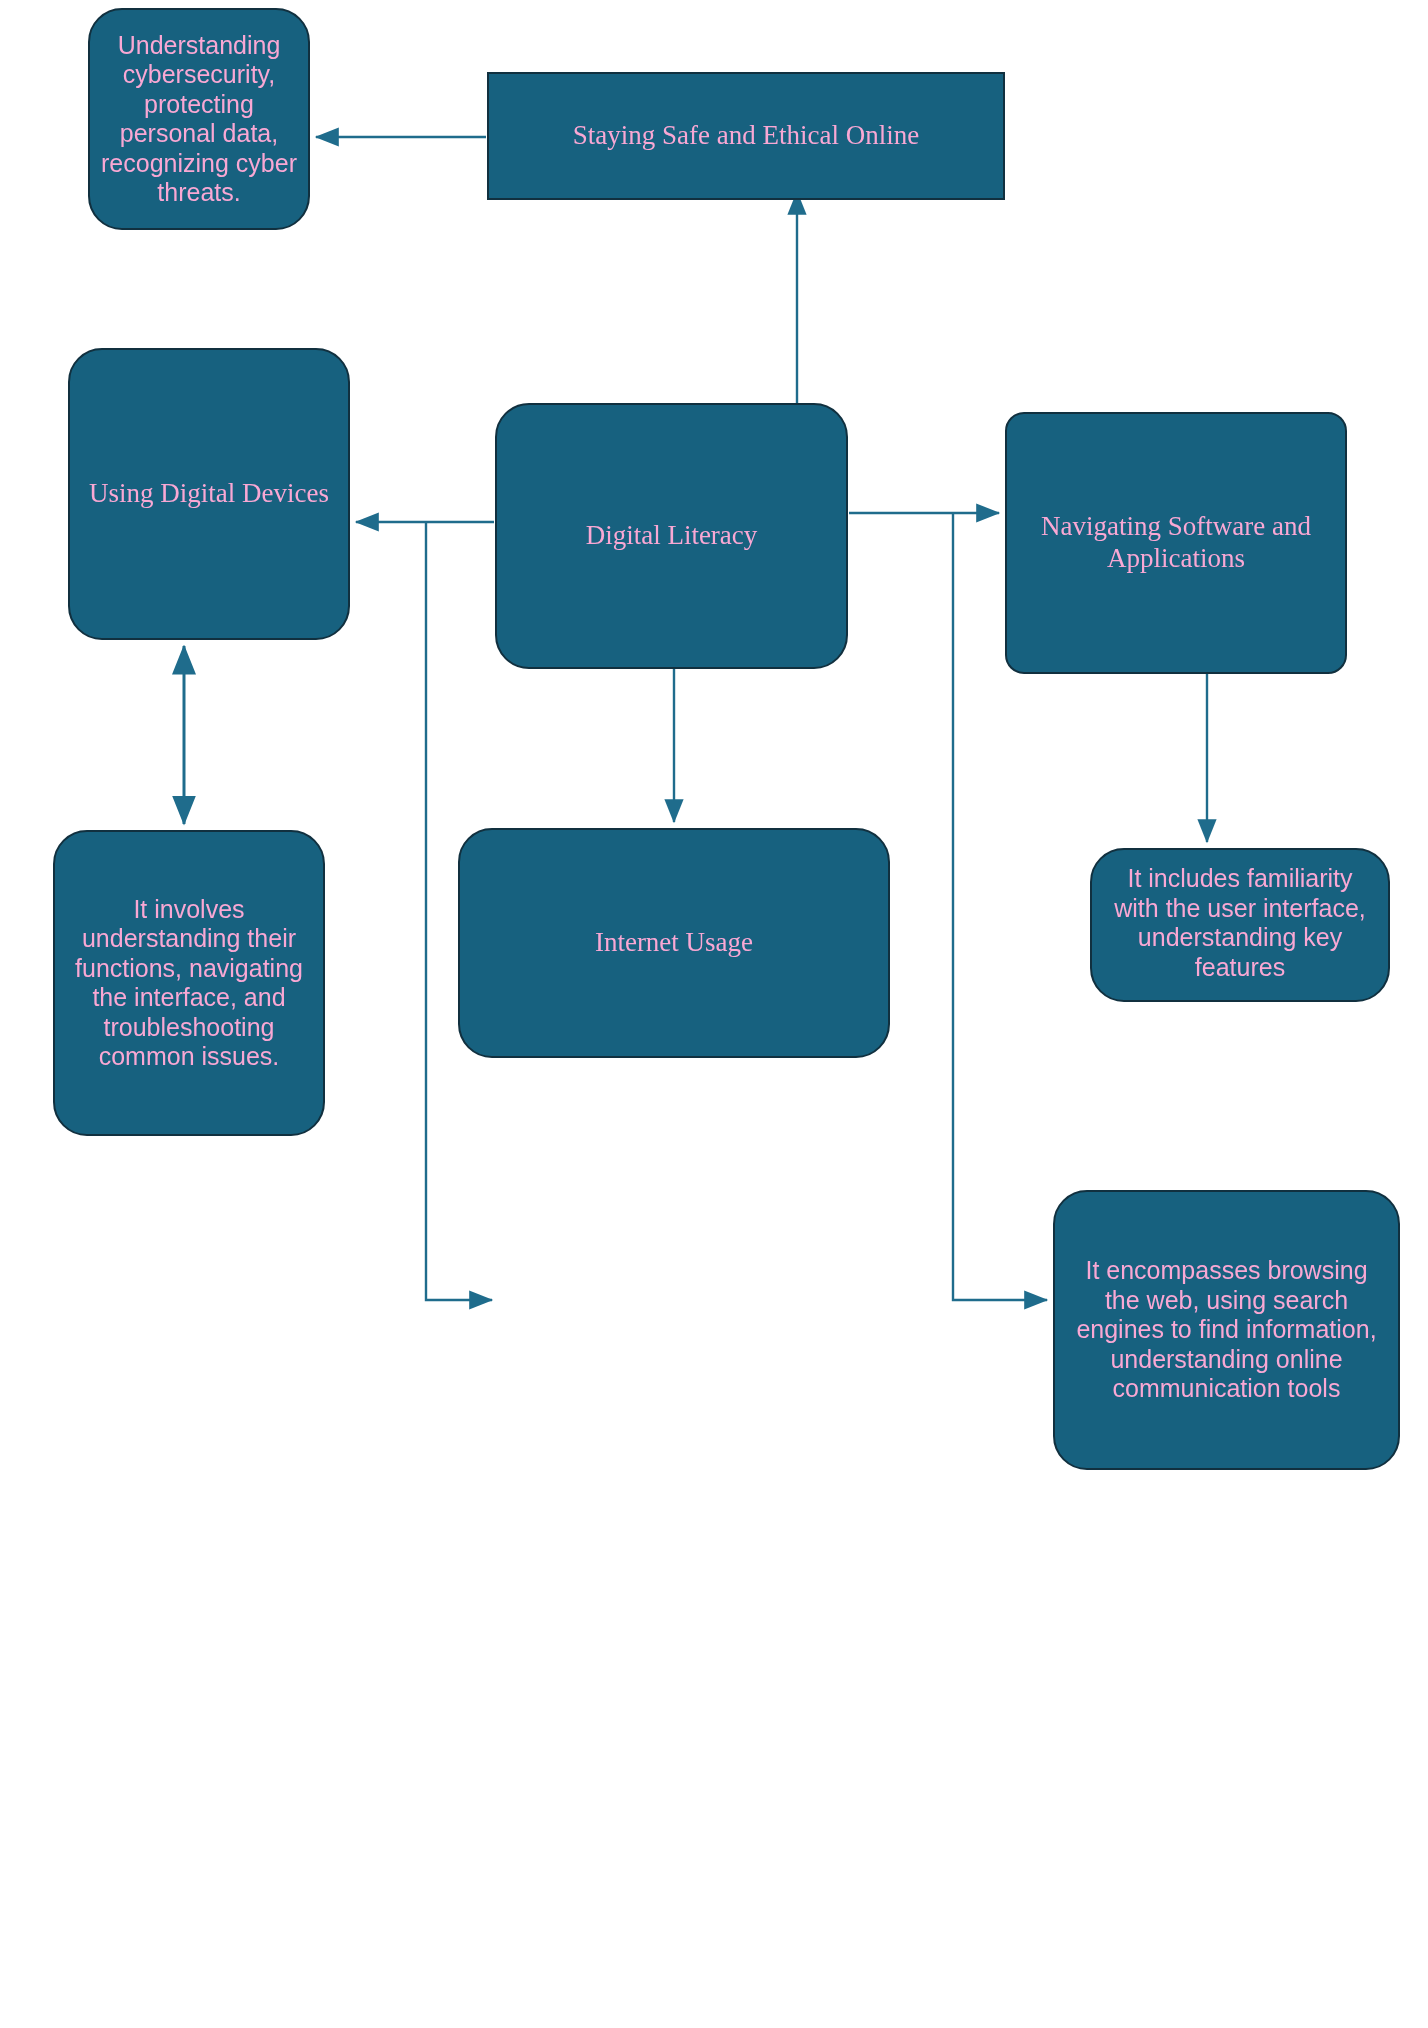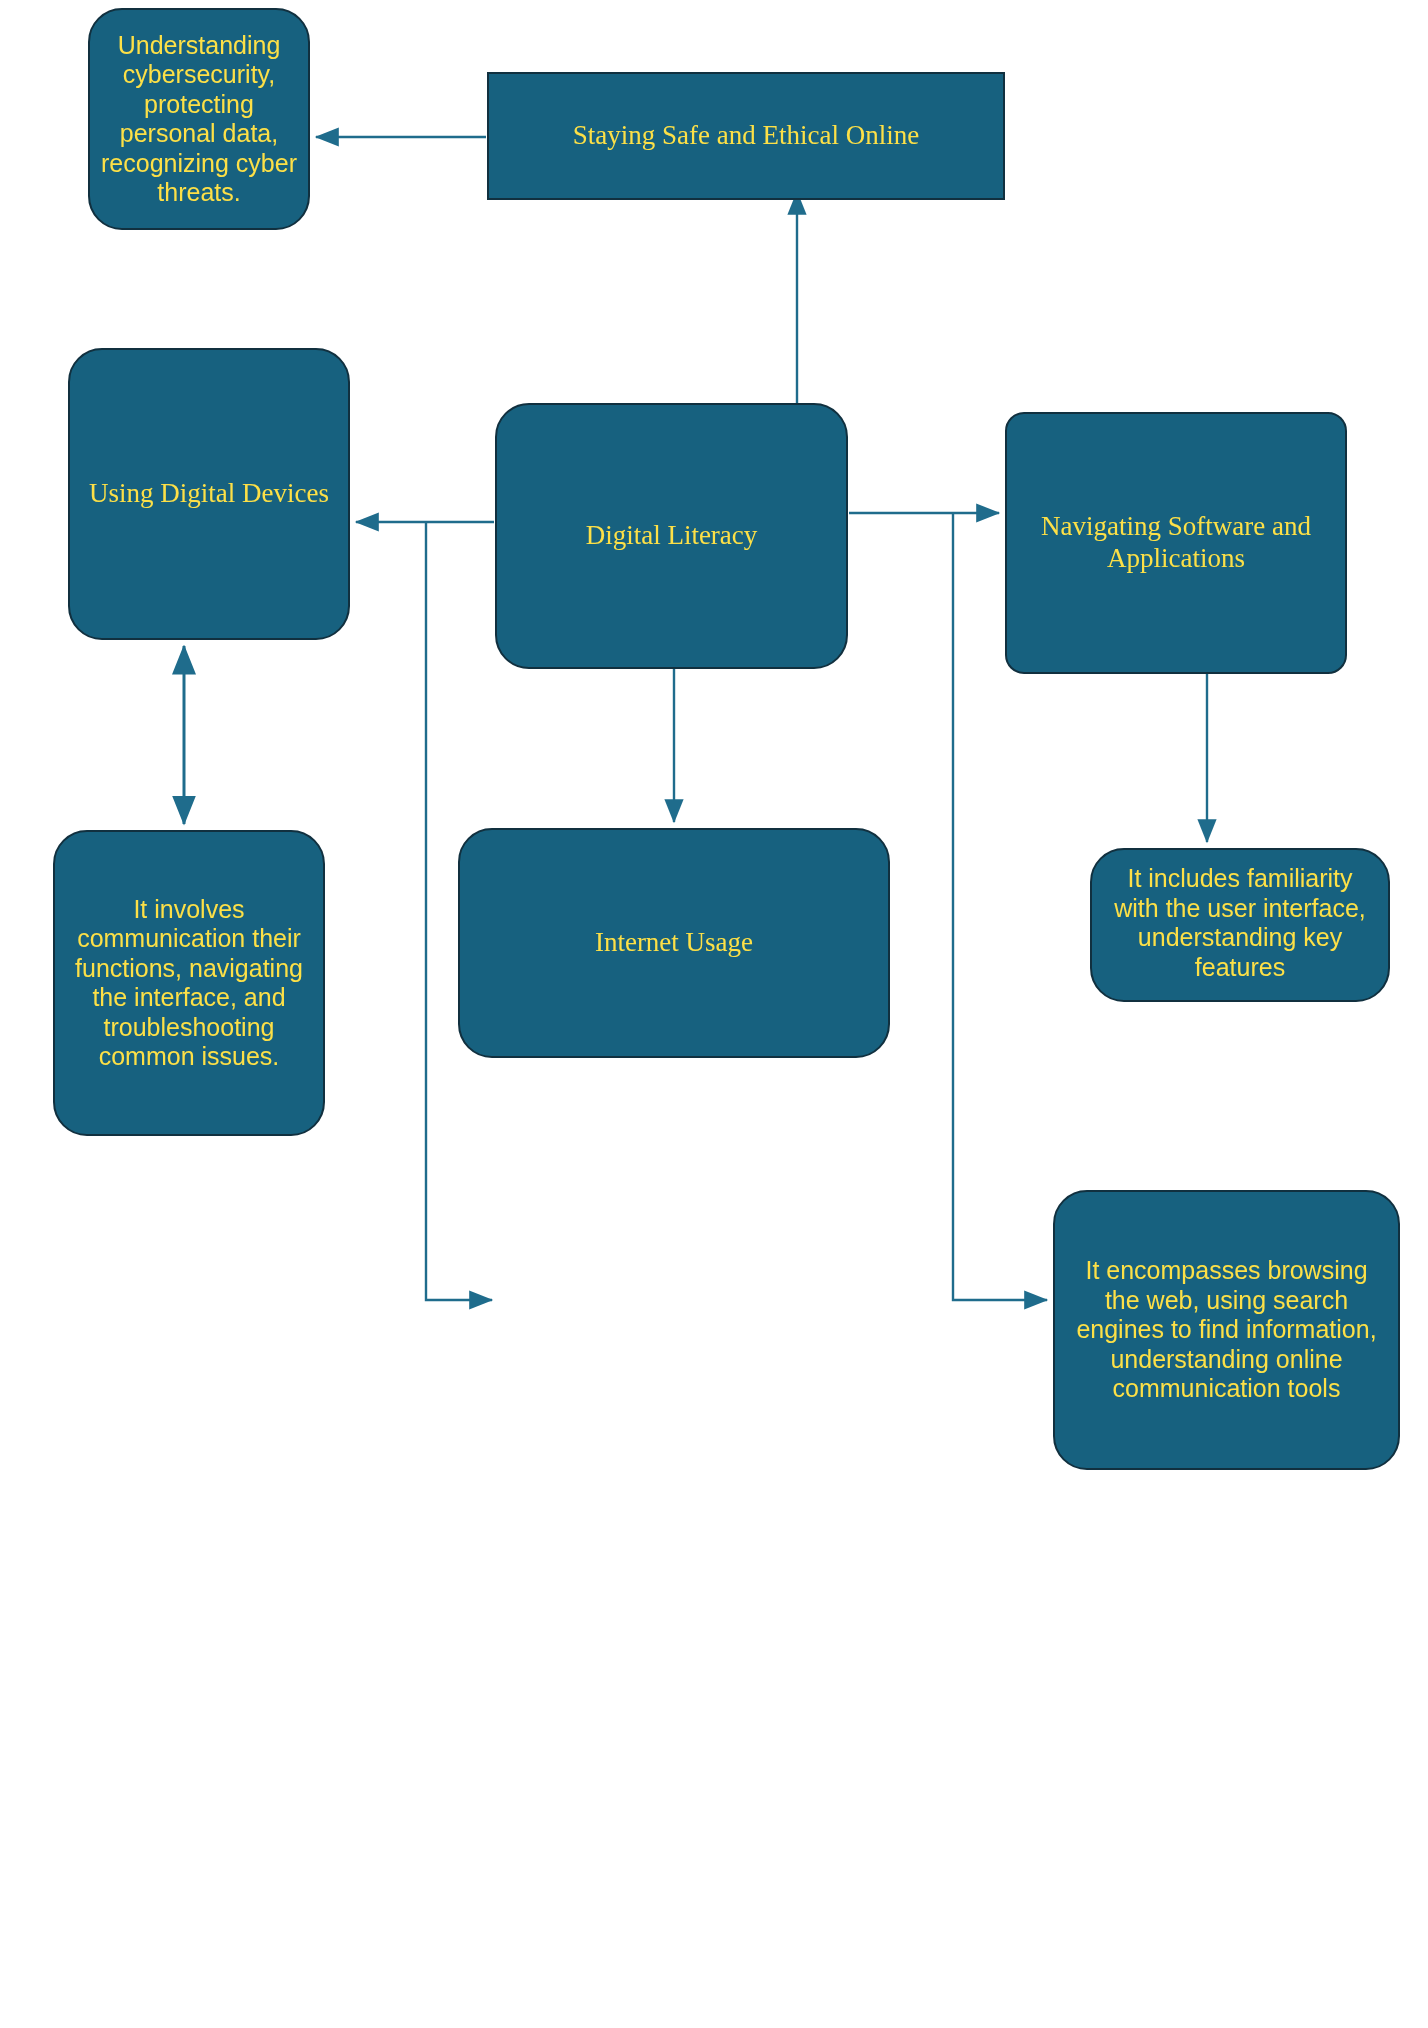--- a/index.html
+++ b/index.html
@@ -11,21 +11,21 @@
     position:relative;
   }
   #canvas{position:absolute;left:0;top:0;width:1428px;height:2028px;}
 
   svg#connectors{position:absolute;left:0;top:0;width:1428px;height:2028px;pointer-events:none;}
 
   .node{
     position:absolute;
     background:#17617f;
     border:2.5px solid #11303f;
-    color:#fde047;
+    color:#f9a8d4;
     display:flex;
     align-items:center;
     justify-content:center;
     text-align:center;
     box-sizing:border-box;
     overflow:hidden;
     line-height:1.18;
   }
   .node .txt{display:block;width:100%;padding:0 10px;box-sizing:border-box;}
 
@@ -99,21 +99,21 @@
 
   <div class="node rounded serif" id="n-literacy">
     <span class="txt">Digital Literacy</span>
   </div>
 
   <div class="node rounded serif" id="n-navigating">
     <span class="txt">Navigating Software and Applications</span>
   </div>
 
   <div class="node rounded sans" id="n-involves">
-    <span class="txt">It involves communication their functions, navigating the interface, and troubleshooting common issues.</span>
+    <span class="txt">It involves understanding their functions, navigating the interface, and troubleshooting common issues.</span>
   </div>
 
   <div class="node rounded serif" id="n-internet">
     <span class="txt">Internet Usage</span>
   </div>
 
   <div class="node rounded sans" id="n-includes">
     <span class="txt">It includes familiarity with the user interface, understanding key features</span>
   </div>
 

